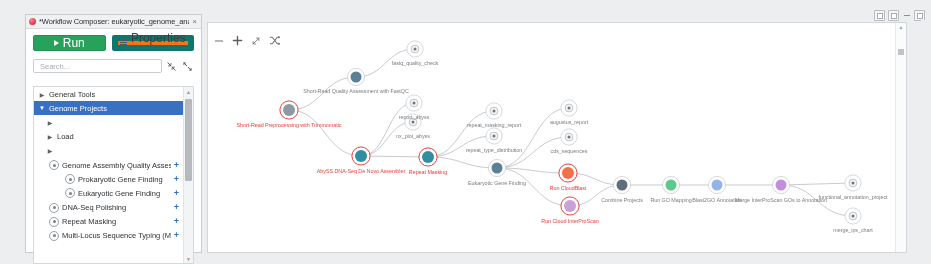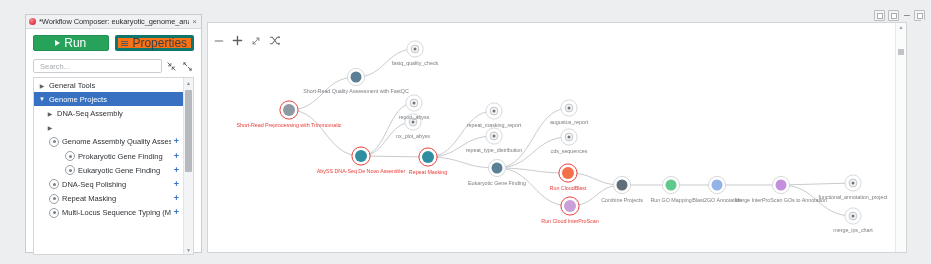--- a/index.html
+++ b/index.html
@@ -47,21 +47,21 @@
   .panel-title .x{flex:0 0 auto;color:#6d7177;font-size:8px;line-height:1;padding-right:1px;cursor:pointer;}
 
   .btn-row{display:flex;gap:6px;padding:6px 7px 4px 7px;}
   .btn{
     flex:1 1 0;height:16px;border-radius:2px;
     display:flex;align-items:center;justify-content:center;gap:4px;
     font-size:12px;cursor:pointer;box-sizing:border-box;
   }
   .btn.run{background:#27a25b;color:#fff;border:1px solid #239053;}
   .btn.run .tri{width:0;height:0;border-left:5px solid #fff;border-top:3.2px solid transparent;border-bottom:3.2px solid transparent;}
-  .btn.props{background:#f97316;color:#3a3e42;border:3px solid #0f766e;}
+  .btn.props{background:#f97316;color:#3a3e42;border:6px solid #0f766e;align-items:flex-end;}
   .btn.props .ham{display:inline-block;width:7px;height:5px;position:relative;}
   .btn.props .ham::before,.btn.props .ham::after,.btn.props .ham i{
     content:"";position:absolute;left:0;width:7px;height:1px;background:#55595e;}
   .btn.props .ham::before{top:0}.btn.props .ham i{top:2px;display:block}.btn.props .ham::after{top:4px}
 
   .search-row{display:flex;align-items:center;padding:4px 7px 4px 7px;gap:3px;}
   .search-box{
     flex:1 1 auto;height:14px;border:1px solid #c9ccd0;background:#fff;border-radius:2px;
     display:flex;align-items:center;padding:0 4px;box-sizing:border-box;
   }
@@ -71,21 +71,21 @@
   }
   .search-box input::placeholder{color:#a7abb0;}
   .ico-btn{
     width:13px;height:14px;display:flex;align-items:center;justify-content:center;
     color:#5a5f64;cursor:pointer;
   }
   .ico-btn svg{display:block;}
 
   .tree-wrap{
     position:relative;
-    margin:0 7px;height:178px;border:1px solid #d5d8db;background:#fff;
+    margin:9px 7px;height:178px;border:1px solid #d5d8db;background:#fff;
     box-sizing:border-box;overflow:hidden;
   }
   .tree{position:absolute;left:0;top:0;right:10px;bottom:0;overflow:hidden;}
   .tnode{
     height:14.2px;display:flex;align-items:center;gap:3px;
     font-size:7.5px;color:#2e3236;white-space:nowrap;cursor:pointer;
     padding-right:4px;box-sizing:border-box;
   }
   .tnode.sel{background:#3871c1;color:#ffffff;}
   .tnode .arrow{
@@ -213,21 +213,24 @@
           <div class="tnode ind1">
             <span class="arrow">▶</span>
             <span class="lbl">General Tools</span>
           </div>
           <div class="tnode ind1 sel">
             <span class="arrow">▼</span>
             <span class="lbl">Genome Projects</span>
           </div>
           <div class="tnode ind2">
             <span class="arrow">▶</span>
-            <span class="lbl">DNA-Seq Assembly</span>
+          </div>
+          <div class="tnode ind2">
+            <span class="arrow">▶</span>
+            <span class="lbl">Load</span>
           </div>
           <div class="tnode ind2">
             <span class="arrow">▶</span>
           </div>
           <div class="tnode ind1">
             <span class="arrow"></span>
             <span class="gear"></span>
             <span class="lbl">Genome Assembly Quality Assess...</span>
             <span class="plus">+</span>
           </div>

